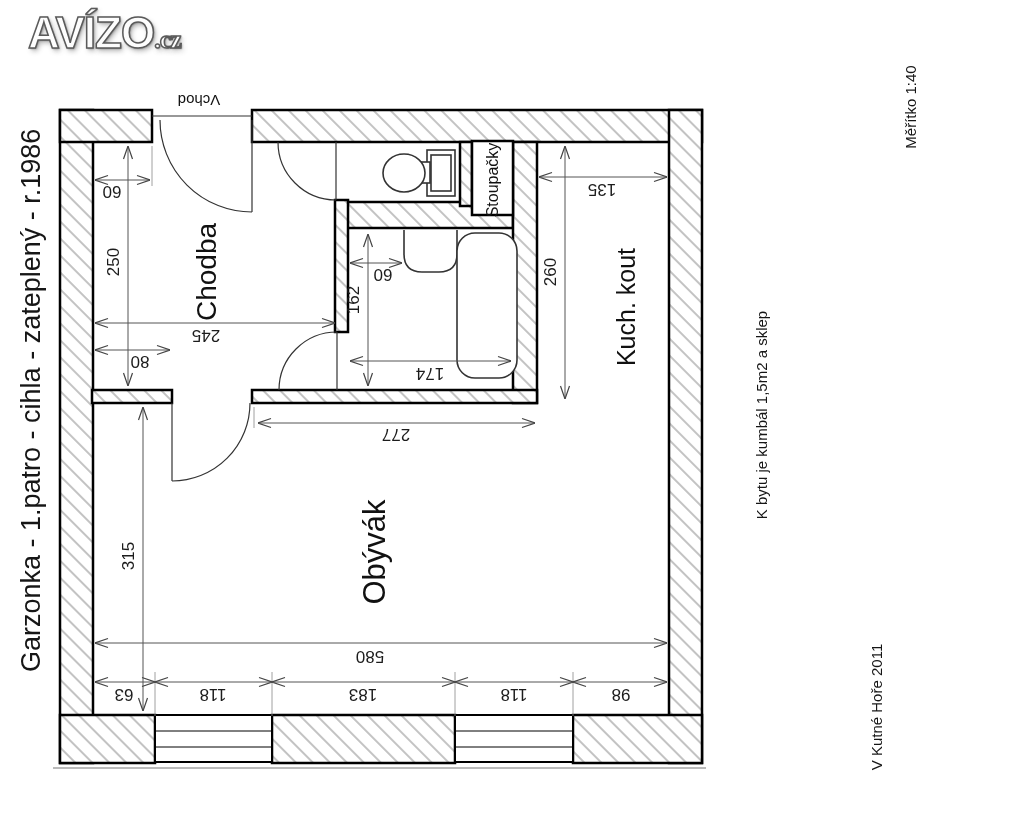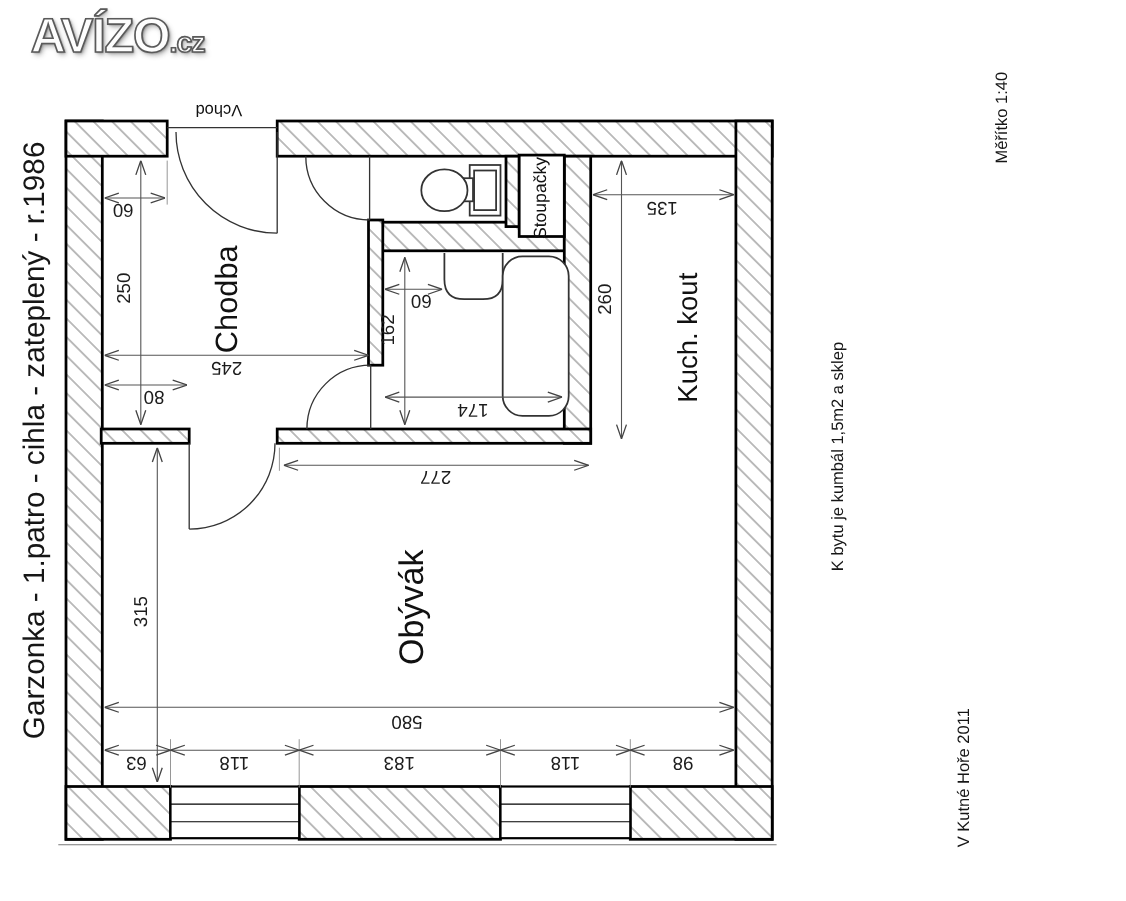--- a/index.html
+++ b/index.html
@@ -15,21 +15,21 @@
   .dim{stroke:#555;stroke-width:1;}
   .ext{stroke:#888;stroke-width:0.8;}
   .ground{stroke:#777;stroke-width:1;}
   .dimtxt{font-size:17px;fill:#1c1c1c;text-anchor:middle;dominant-baseline:central;}
   .roomtxt{fill:#111;text-anchor:middle;dominant-baseline:central;}
   .overlay{position:absolute;text-align:center;white-space:nowrap;color:#161616;}
   .rot90{transform:rotate(-90deg);}
   .logo{position:absolute;left:28px;top:8px;font-weight:900;font-size:44px;letter-spacing:-1px;
         color:#fdfdfd;-webkit-text-stroke:1.5px #5a5a5a;
         text-shadow:0 0 1px #666,1px 1px 2px #888,2px 3px 5px rgba(90,90,90,.45);}
-  .logo .tld{font-size:26px;font-weight:900;}
+  .logo .tld{font-size:26px;font-weight:900;font-family:Liberation Serif, serif;}
 </style>
 </head>
 <body>
 
 <div class="stage">
 
 <svg width="1024" height="819" viewBox="0 0 1024 819">
   <defs>
     <pattern id="hatch" width="12" height="12" patternUnits="userSpaceOnUse" patternTransform="rotate(-45)">
       <rect width="12" height="12" fill="#ffffff"></rect>

